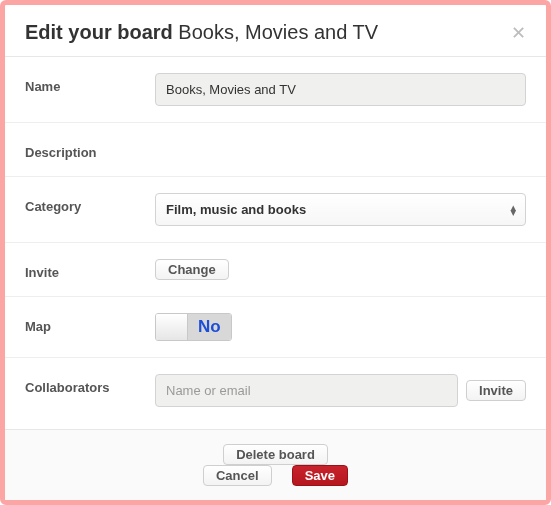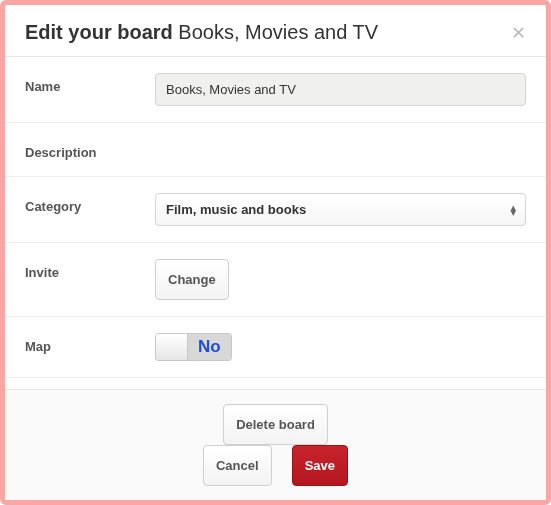--- a/index.html
+++ b/index.html
@@ -100,21 +100,21 @@
     font-size: 11px;
     color: #666;
     pointer-events: none;
     line-height: 0.5;
   }
   .btn {
     font-family: inherit;
     font-size: 13px;
     font-weight: 700;
     color: #555;
-    padding: 12px 12px;
+    padding: 2px 12px;
     border: 1px solid #cfcfcf;
     border-radius: 4px;
     background: linear-gradient(#ffffff,#f3f3f3);
     cursor: pointer;
   }
   .btn-red {
     background: linear-gradient(#c8232c,#b5171f);
     border: 1px solid #9a1118;
     color: #fff;
   }

